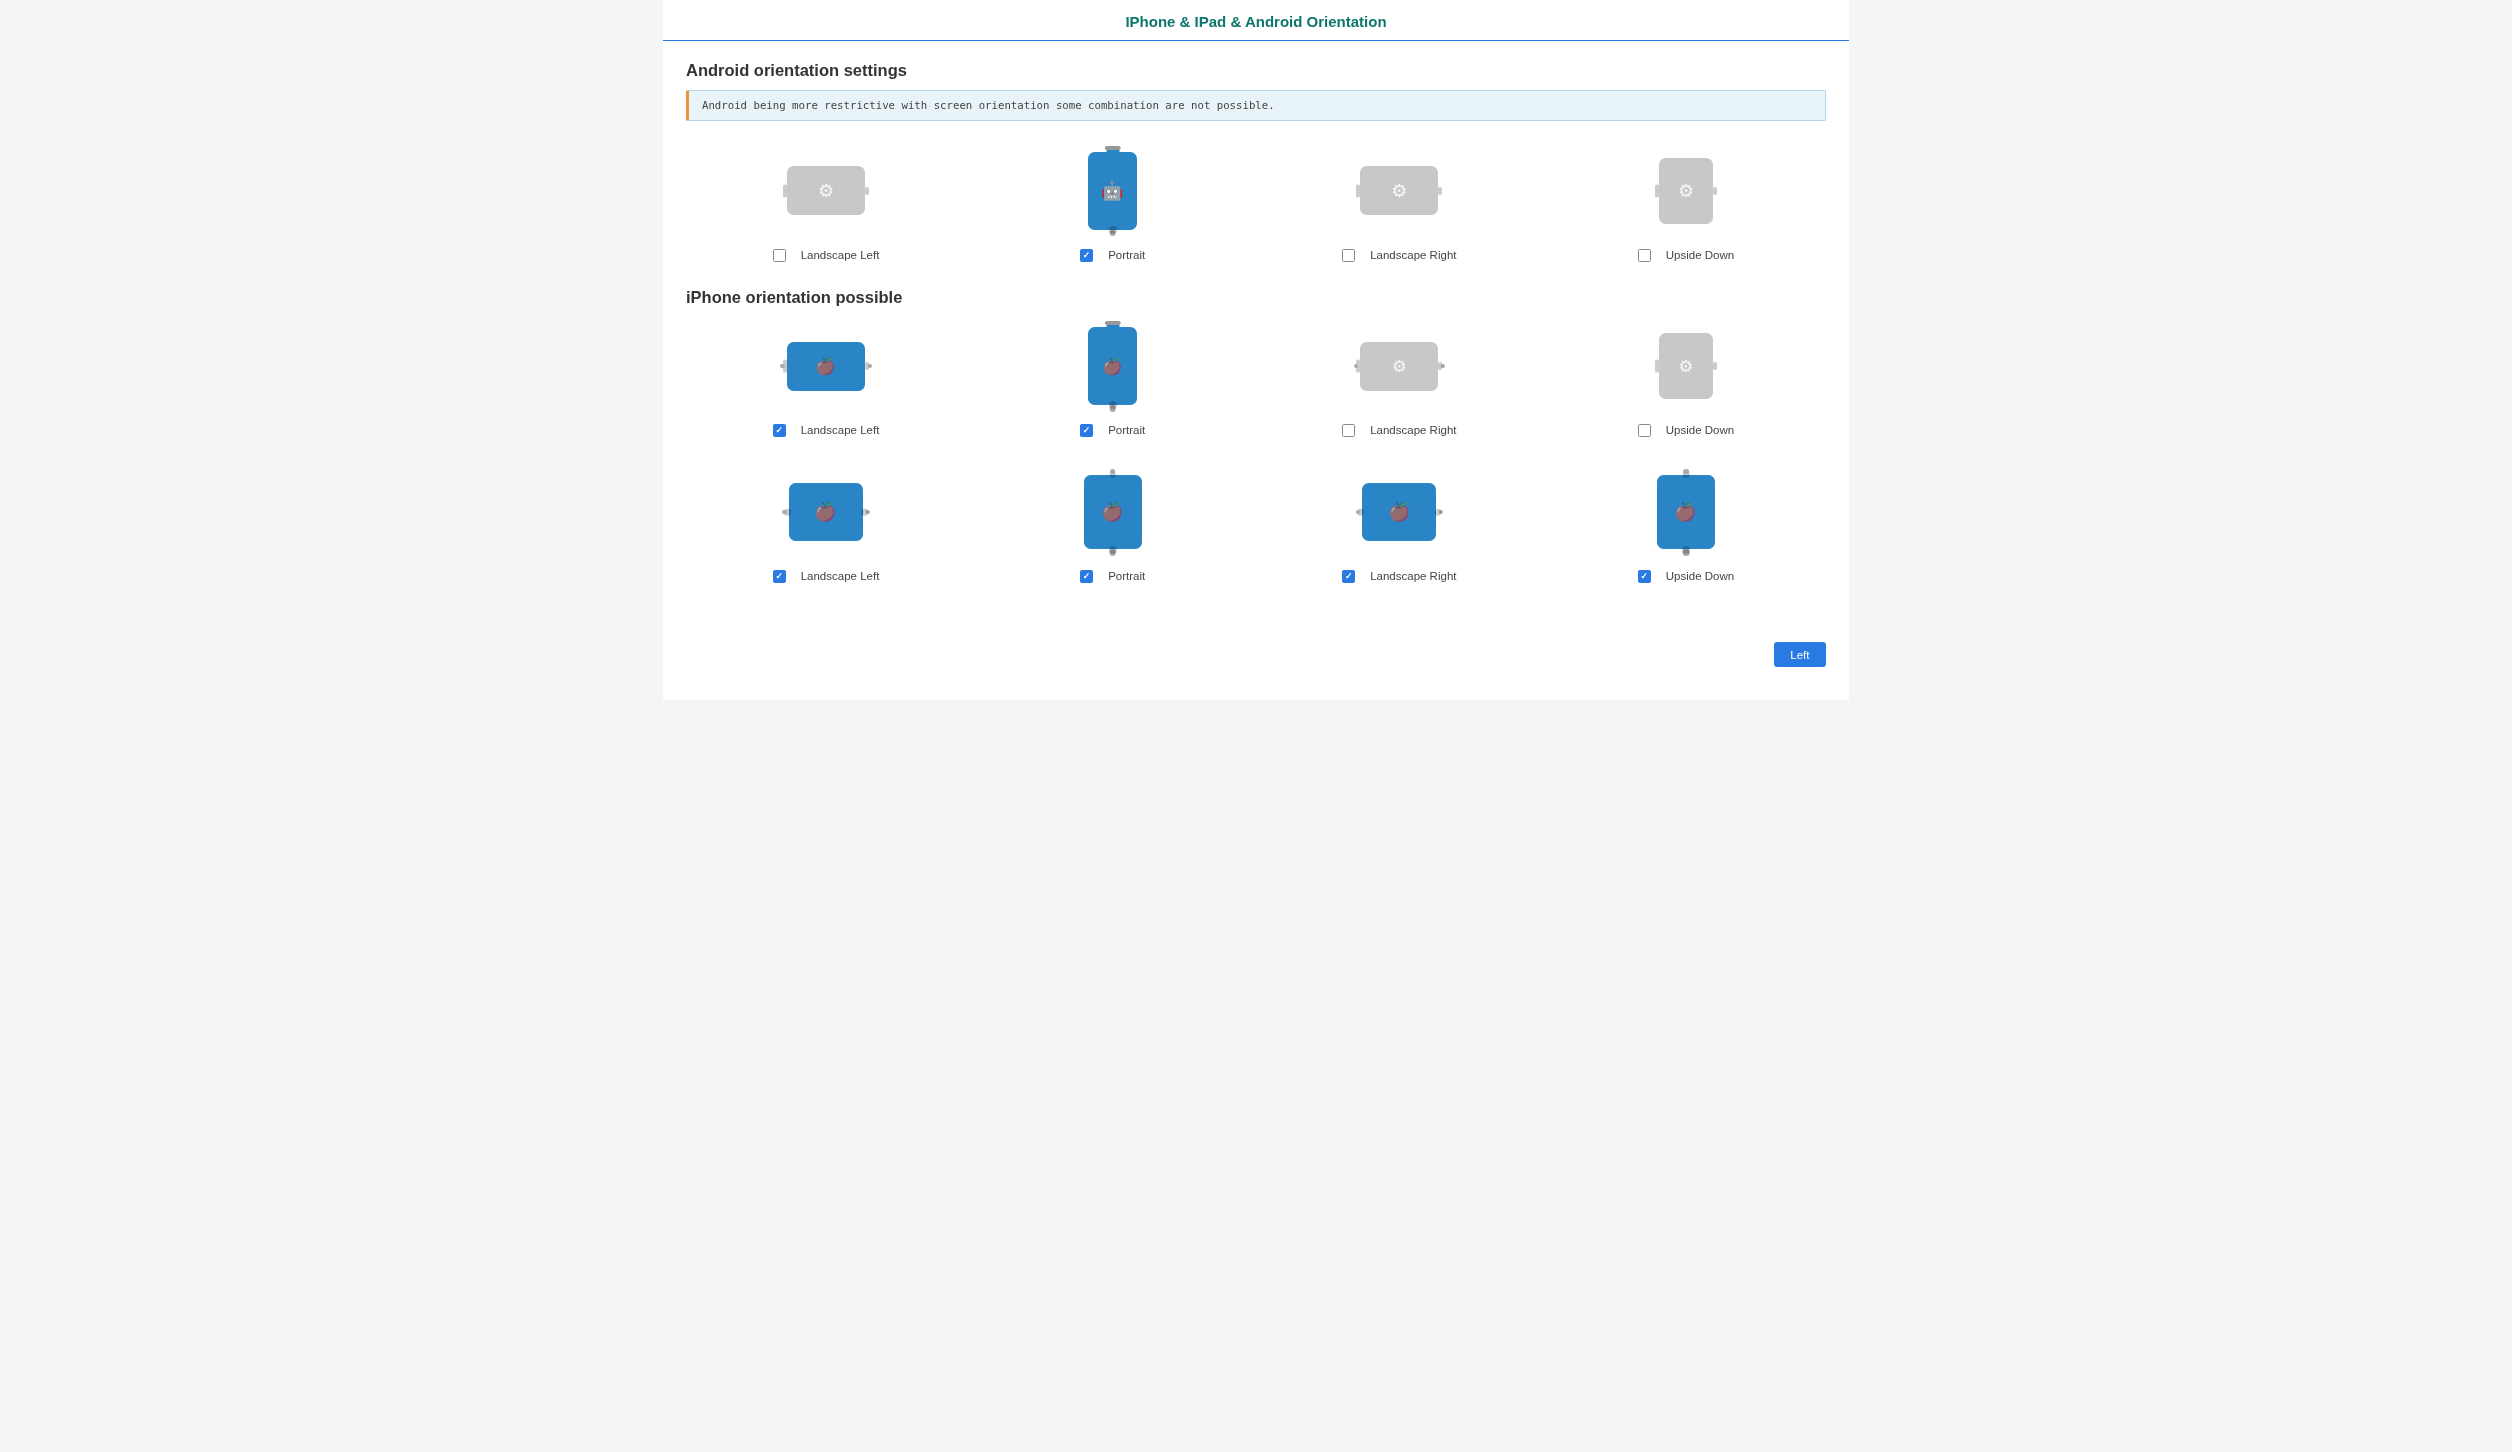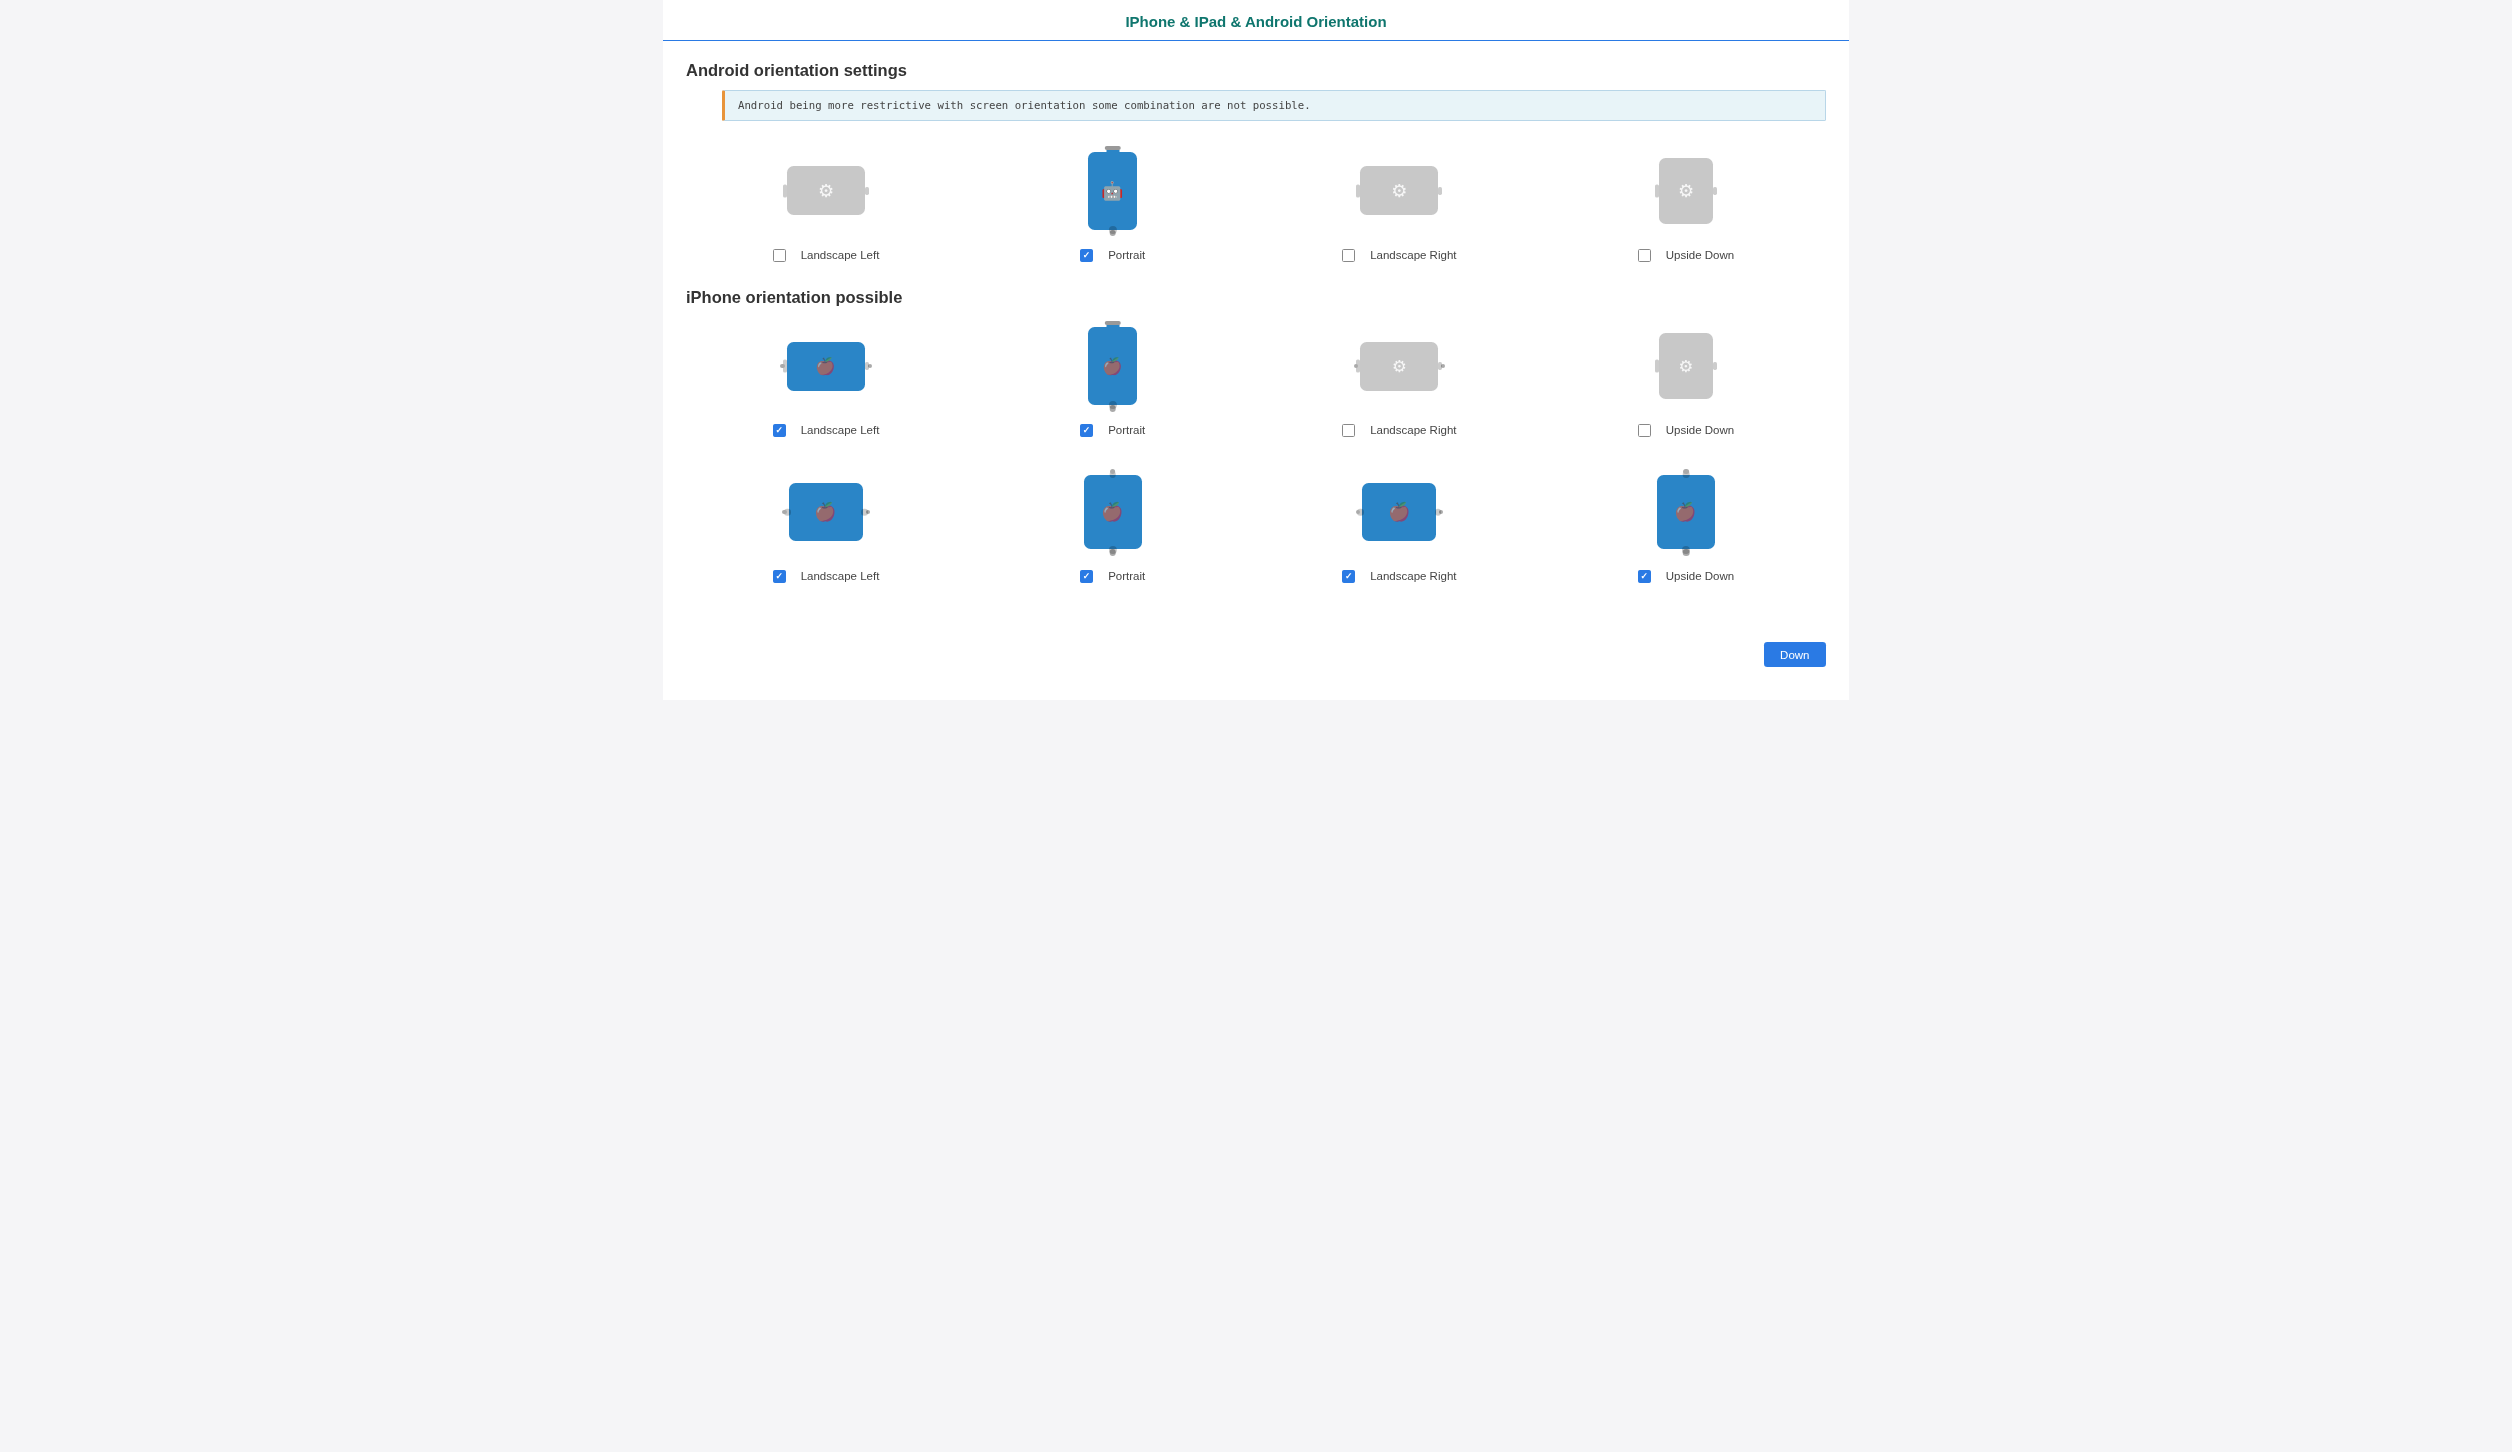--- a/index.html
+++ b/index.html
@@ -35,21 +35,20 @@
     .info-banner {
       background: #e8f4f8;
       border: 0.8px solid #b8d6e8;
       border-left: 3.3px solid #e8943a;
       padding: 8.2px 13px;
       font-family: monospace;
       font-size: 10.7px;
       color: #444;
       margin-bottom: 20px;
       border-radius: 1.6px;
-      margin-left: 36px;
     }
     .orientation-grid {
       display: grid;
       grid-template-columns: repeat(4, 1fr);
       gap: 6.6px;
       margin-bottom: 26px;
     }
     .orientation-item {
       display: flex;
       flex-direction: column;
@@ -491,17 +490,17 @@
             <span class="checkbox-label">Upside Down</span>
           </div>
         </div>
 
       </div>
     </div>
 
   </div>
 
   <div class="save-row">
-    <button class="save-btn">Down</button>
+    <button class="save-btn">Left</button>
   </div>
 
 </div>
 
 
 </body></html>

